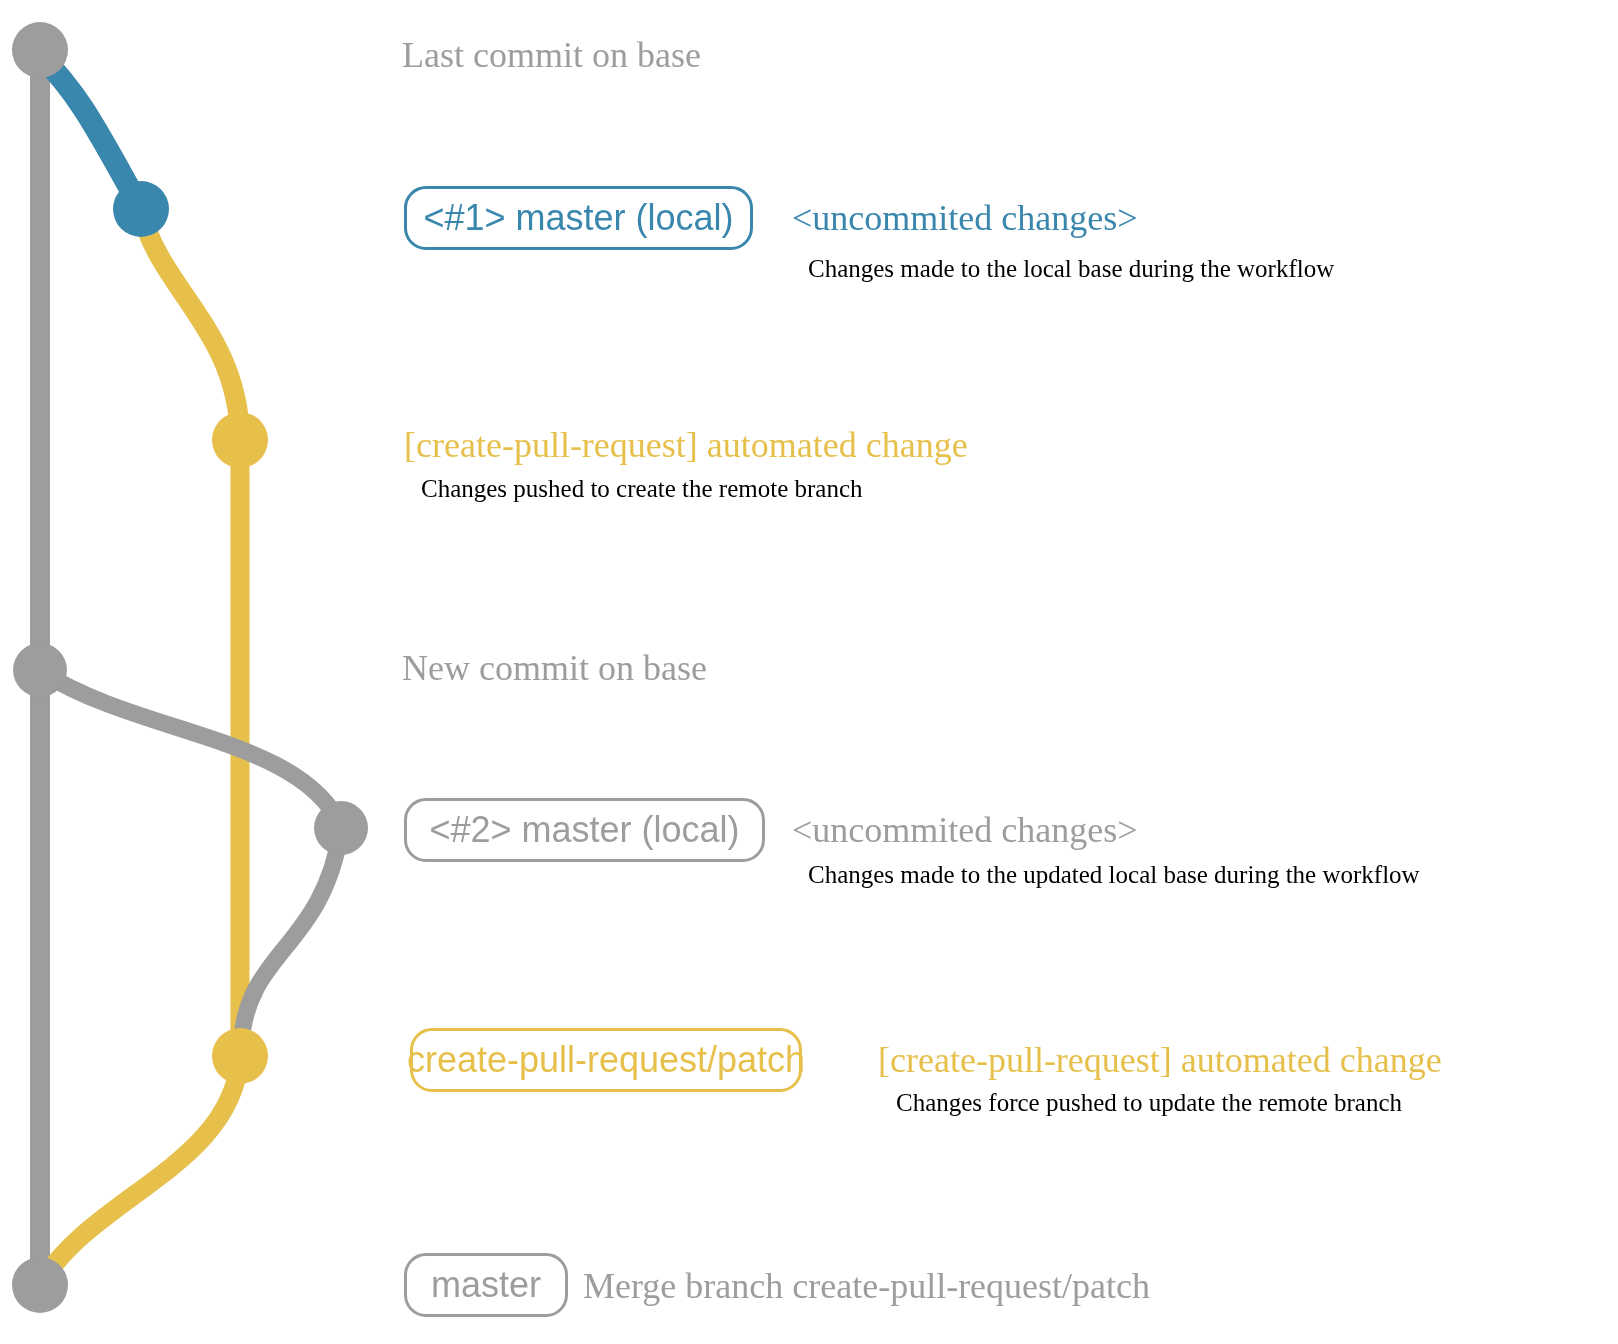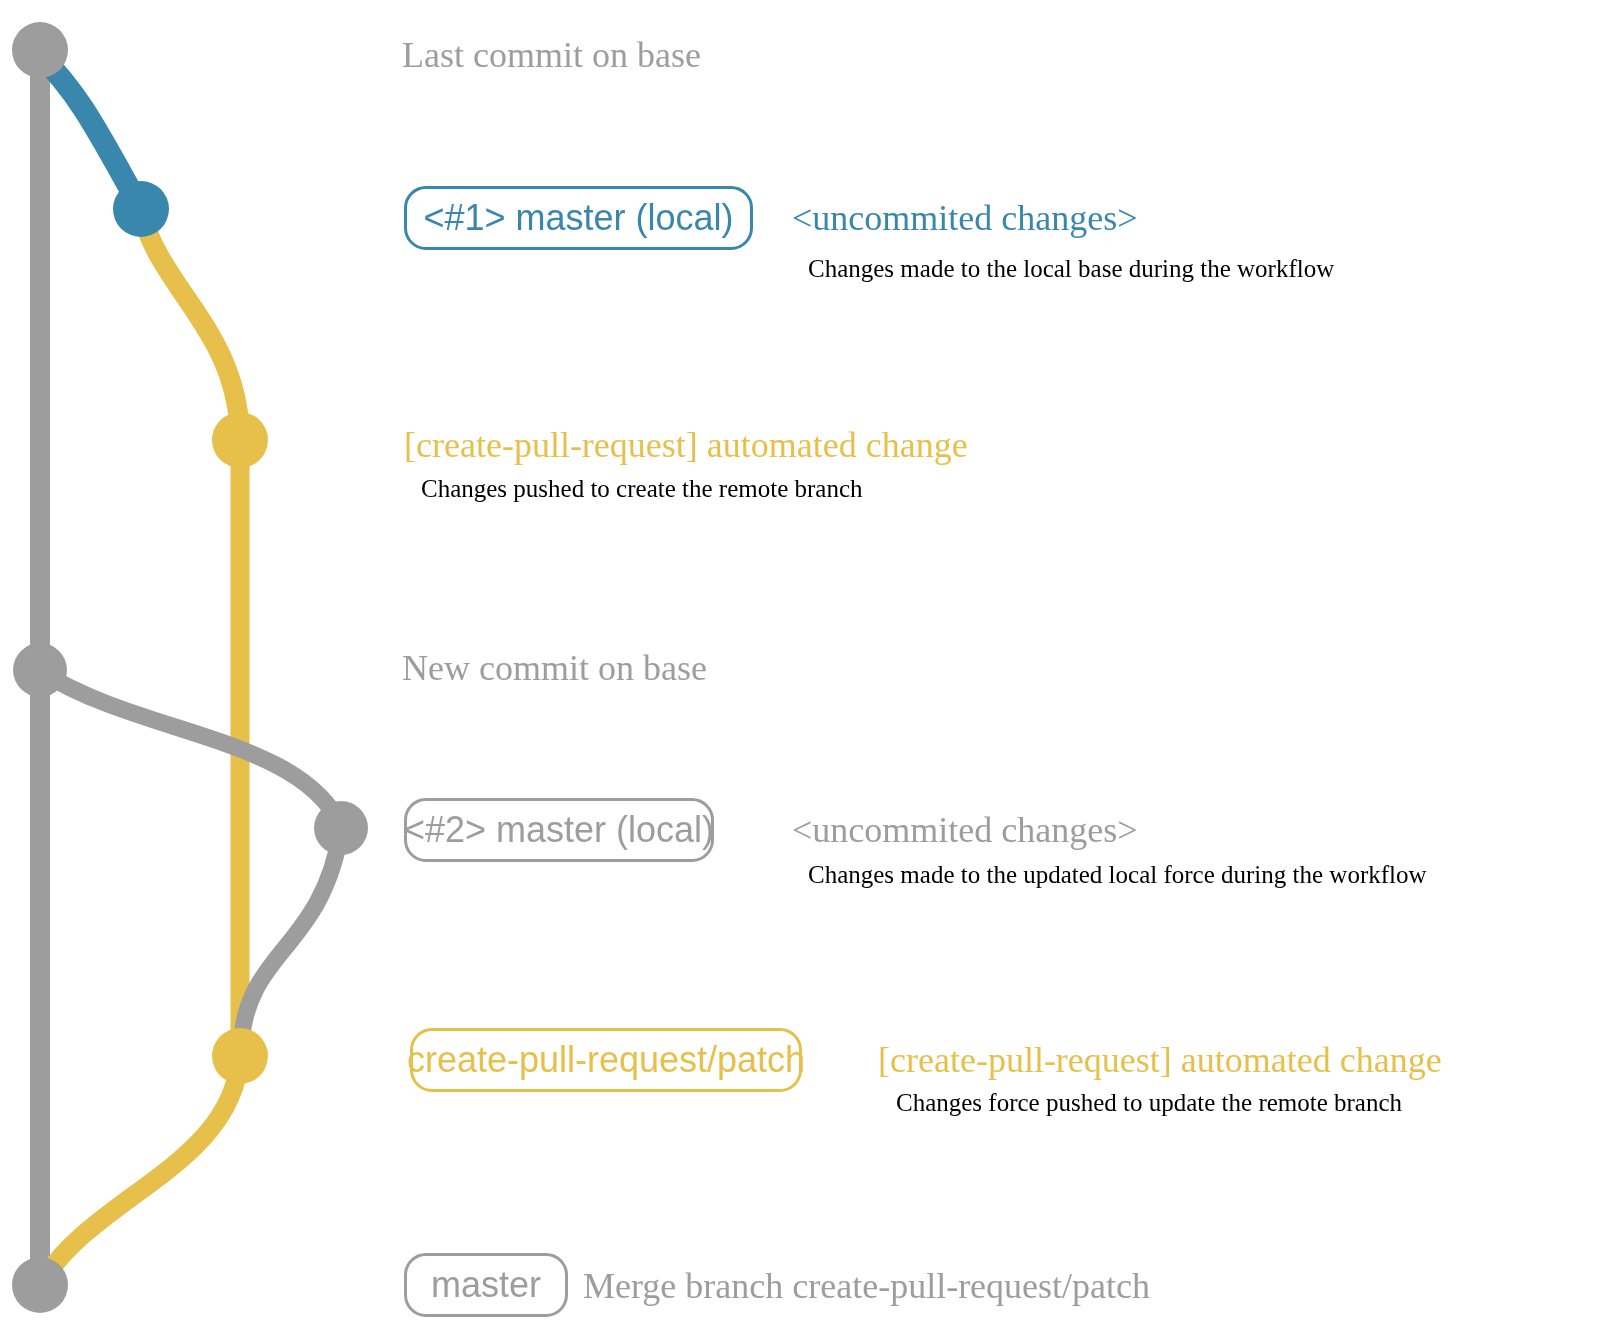--- a/index.html
+++ b/index.html
@@ -90,23 +90,23 @@
 
   <div class="badge b-blue" style="left:404px; top:186px; width:349px">&lt;#1&gt; master (local)</div>
   <div class="label sans-lg c-blue" style="left:792px; top:200px">&lt;uncommited changes&gt;</div>
   <div class="label serif-md" style="left:808px; top:256px">Changes made to the local base during the workflow</div>
 
   <div class="label sans-lg c-yellow" style="left:404px; top:427px">[create-pull-request] automated change</div>
   <div class="label serif-md" style="left:421px; top:476px">Changes pushed to create the remote branch</div>
 
   <div class="label sans-lg c-gray" style="left:402px; top:650px">New commit on base</div>
 
-  <div class="badge b-gray" style="left:404px; top:798px; width:310px">&lt;#2&gt; master (local)</div>
+  <div class="badge b-gray" style="left:404px; top:798px; width:361px">&lt;#2&gt; master (local)</div>
   <div class="label sans-lg c-gray" style="left:792px; top:812px">&lt;uncommited changes&gt;</div>
-  <div class="label serif-md" style="left:808px; top:862px">Changes made to the updated local force during the workflow</div>
+  <div class="label serif-md" style="left:808px; top:862px">Changes made to the updated local base during the workflow</div>
 
   <div class="badge b-yellow" style="left:410px; top:1028px; width:392px">create-pull-request/patch</div>
   <div class="label sans-lg c-yellow" style="left:878px; top:1042px">[create-pull-request] automated change</div>
   <div class="label serif-md" style="left:896px; top:1090px">Changes force pushed to update the remote branch</div>
 
   <div class="badge b-gray" style="left:404px; top:1253px; width:164px">master</div>
   <div class="label sans-lg c-gray" style="left:583px; top:1268px">Merge branch create-pull-request/patch</div>
 
 </div>
 

